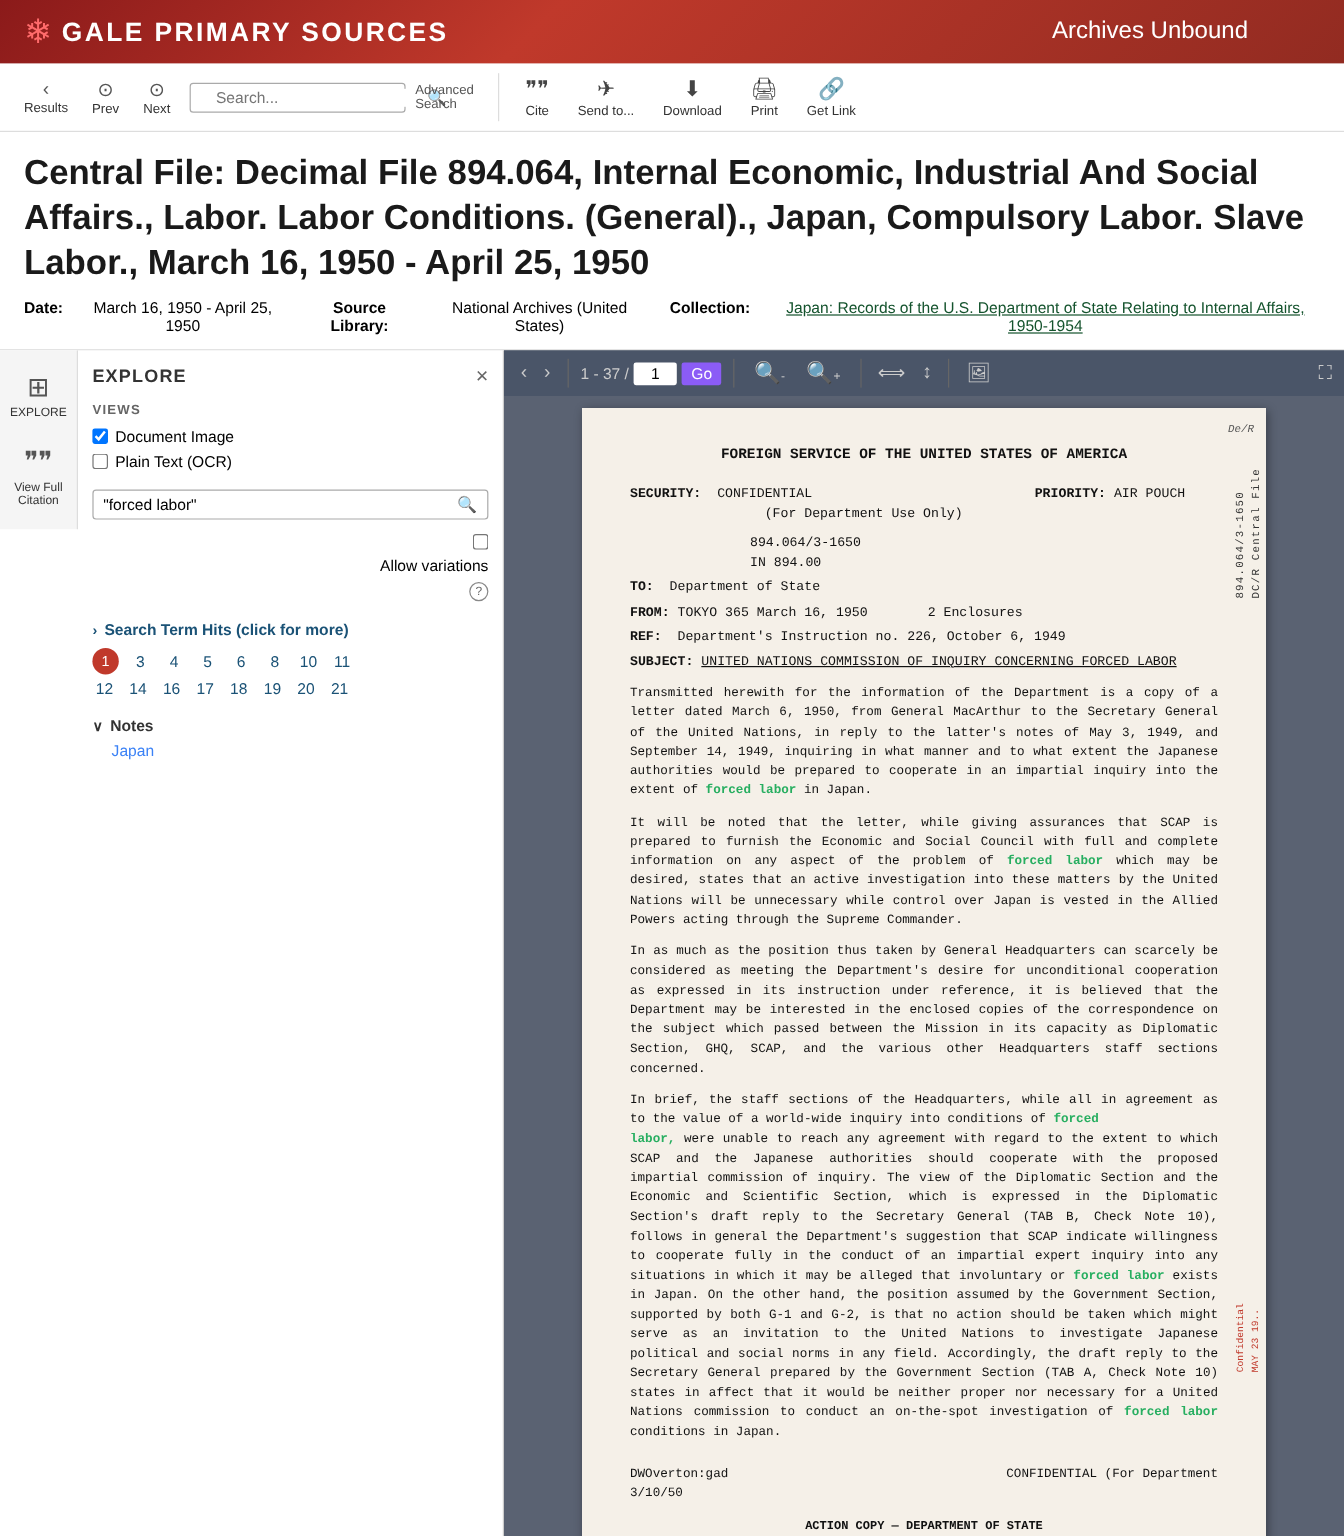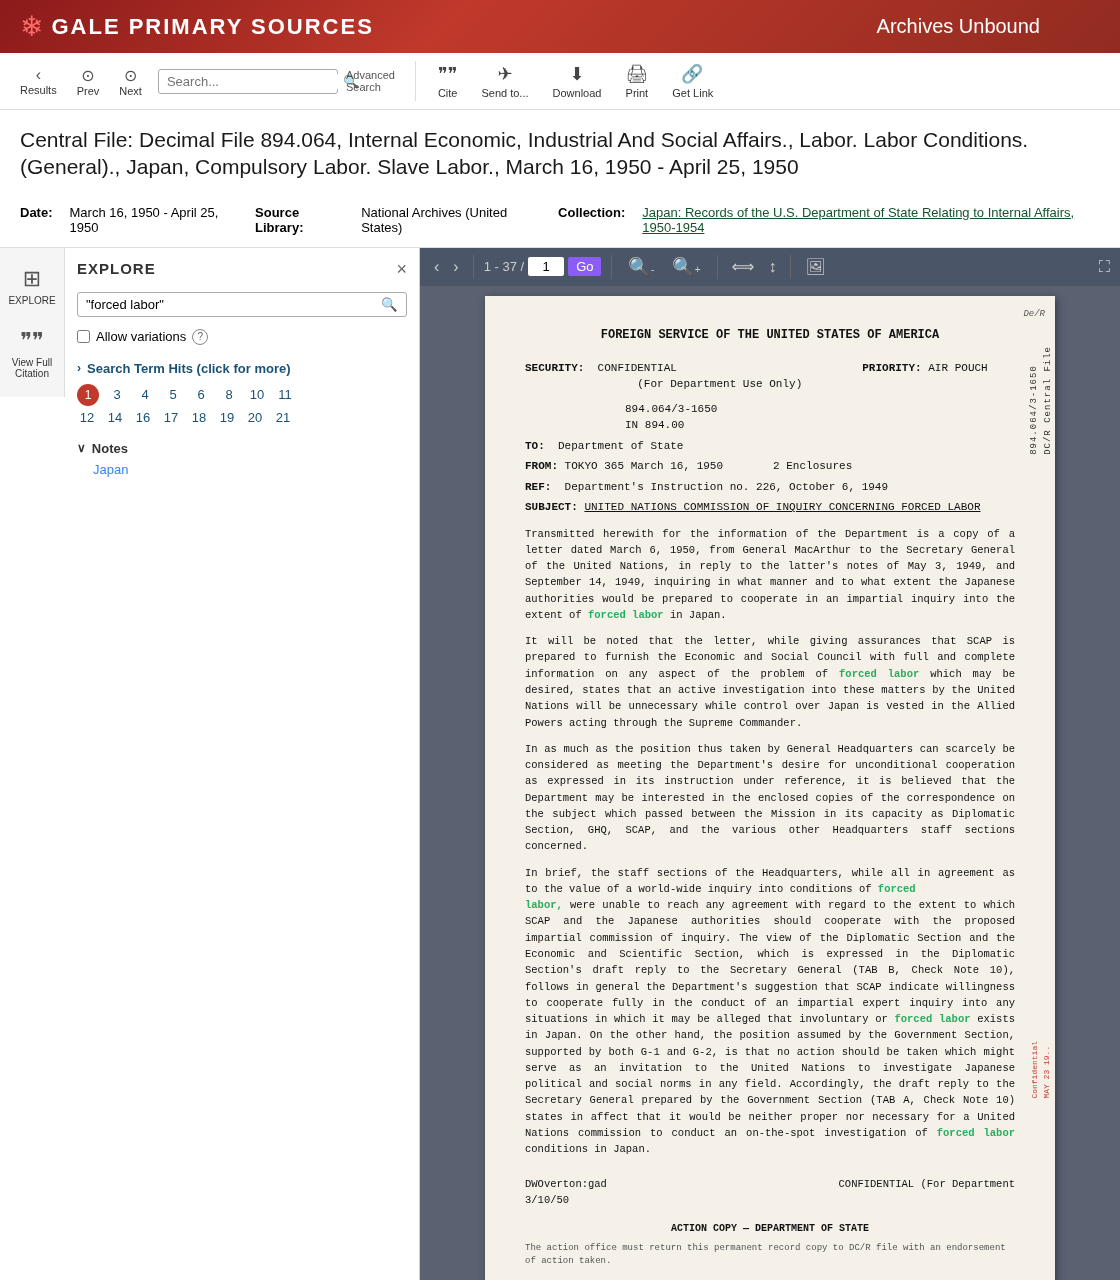--- a/index.html
+++ b/index.html
@@ -54,21 +54,21 @@
       font-size: 11px;
       border: none;
       background: none;
     }
     .nav-btn .nav-icon { font-size: 16px; color: #555; }
     .search-box {
       display: flex;
       align-items: center;
       border: 1px solid #aaa;
       border-radius: 3px;
-      padding: 4px 8px;
+      padding: 4px 21px;
       width: 180px;
       margin: 0 4px;
       background: white;
     }
     .search-box input {
       border: none;
       outline: none;
       flex: 1;
       font-size: 13px;
     }
@@ -95,33 +95,33 @@
     }
     .tool-btn .tool-icon { font-size: 18px; color: #444; }
 
     
     .doc-title-area {
       background: white;
       padding: 16px 20px 12px 20px;
       border-bottom: 1px solid #ddd;
     }
     .doc-title-area h1 {
-      font-size: 21px;
-      font-weight: normal;
+      font-size: 29px;
+      font-weight: bold;
       color: #1a1a1a;
       line-height: 1.3;
-      margin-bottom: 24px;
+      margin-bottom: 10px;
     }
     .doc-meta {
       display: flex;
       gap: 20px;
       align-items: flex-start;
       font-size: 13px;
     }
-    .doc-meta .meta-item { display: flex; gap: 17px; }
+    .doc-meta .meta-item { display: flex; gap: 17px; text-align: center; }
     .doc-meta .meta-label { font-weight: bold; }
     .doc-meta .meta-link { color: #14532d; text-decoration: underline; cursor: pointer; }
 
     
     .main-content {
       display: flex;
       background: #e8e8e8;
       min-height: 900px;
     }
 
@@ -213,24 +213,25 @@
     }
     .search-field-box input {
       border: none;
       outline: none;
       flex: 1;
       font-size: 13px;
     }
     .search-field-btn { cursor: pointer; color: #555; border: none; background: none; }
     .allow-variations {
       display: flex;
-      align-items: center;
+      align-items: flex-end;
       gap: 6px;
       font-size: 13px;
       margin-bottom: 16px;
+      flex-direction: column;
     }
     .help-icon {
       display: inline-flex;
       align-items: center;
       justify-content: center;
       width: 16px; height: 16px;
       border-radius: 50%;
       border: 1px solid #888;
       font-size: 10px;
       color: #666;
@@ -531,20 +532,31 @@
         <span>View Full<br>Citation</span>
       </button>
     </div>
 
     <div class="explore-panel">
       <div class="explore-header">
         <span class="explore-title">EXPLORE</span>
         <button class="close-btn">×</button>
       </div>
 
+      <div class="views-section">
+        <div class="section-label">VIEWS</div>
+        <div class="checkbox-item">
+          <input type="checkbox" id="cb-docimage" checked="" style="">
+          <label for="cb-docimage">Document Image</label>
+        </div>
+        <div class="checkbox-item">
+          <input type="checkbox" id="cb-plaintext" style="">
+          <label for="cb-plaintext">Plain Text (OCR)</label>
+        </div>
+      </div>
 
       <div class="search-input-section">
         <div class="search-field-box">
           <input type="text" value="&quot;forced labor&quot;" style="">
           <button class="search-field-btn">🔍</button>
         </div>
       </div>
 
       <div class="allow-variations">
         <input type="checkbox" id="cb-allow" style="">

